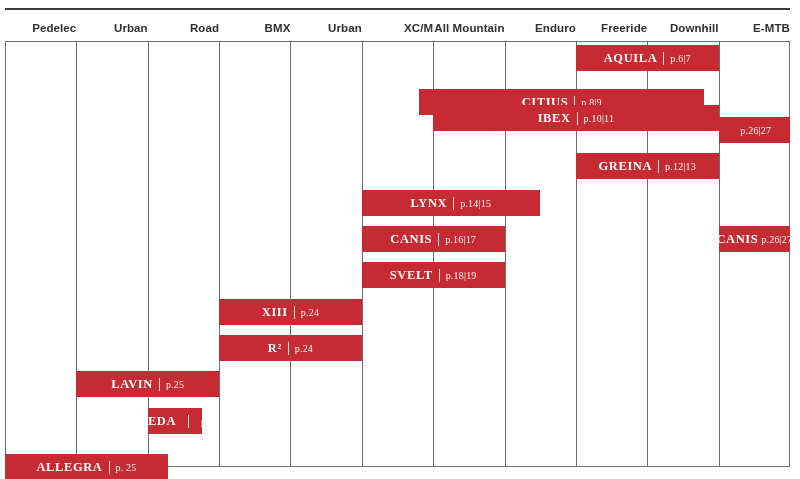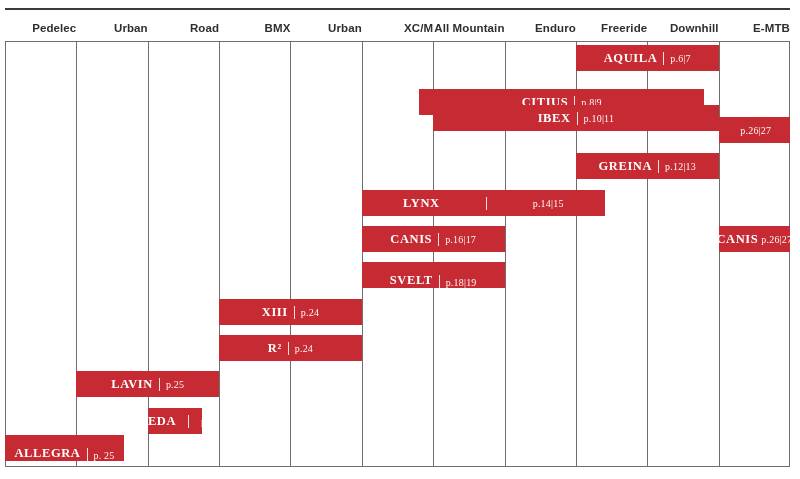--- a/index.html
+++ b/index.html
@@ -167,35 +167,35 @@
         <span class="page">p.10|11</span>
       </div>
       <div class="bar no-sep" style="left: 713.636px; width: 71.3636px; top: 76px;">
         <span class="page">p.26|27</span>
       </div>
       <div class="bar" style="left: 570.909px; width: 142.727px; top: 112px;">
         <span class="model">GREINA</span>
         <span class="sep"></span>
         <span class="page">p.12|13</span>
       </div>
-      <div class="bar" style="left: 356.818px; width: 243px; top: 149px; gap: 40px;">
+      <div class="bar" style="left: 356.818px; width: 178px; top: 149px;">
         <span class="model">LYNX</span>
         <span class="sep"></span>
         <span class="page">p.14|15</span>
       </div>
       <div class="bar" style="left: 356.818px; width: 142.727px; top: 185px;">
         <span class="model">CANIS</span>
         <span class="sep"></span>
         <span class="page">p.16|17</span>
       </div>
       <div class="bar no-sep" style="left: 713.636px; width: 71.3636px; top: 185px;">
         <span class="model">CANIS</span>
         <span class="page">p.26|27</span>
       </div>
-      <div class="bar" style="left: 356.818px; width: 142.727px; top: 221px; align-items: flex-end;">
+      <div class="bar" style="left: 356.818px; width: 142.727px; top: 221px;">
         <span class="model">SVELT</span>
         <span class="sep"></span>
         <span class="page">p.18|19</span>
       </div>
       <div class="bar" style="left: 214.091px; width: 142.727px; top: 258px;">
         <span class="model">XIII</span>
         <span class="sep"></span>
         <span class="page">p.24</span>
       </div>
       <div class="bar" style="left: 214.091px; width: 142.727px; top: 294px;">
@@ -206,20 +206,20 @@
       <div class="bar" style="left: 71.3636px; width: 142.727px; top: 330px;">
         <span class="model">LAVIN</span>
         <span class="sep"></span>
         <span class="page">p.25</span>
       </div>
       <div class="bar" style="left: 142.727px; width: 54px; top: 367px; gap: 6px;">
         <span class="model">PREDA</span>
         <span class="sep"></span>
         <span class="page">p.25</span>
       </div>
-      <div class="bar" style="left: 0px; width: 119px; top: 394px; align-items: flex-end;">
+      <div class="bar" style="left: 0px; width: 163px; top: 413px;">
         <span class="model">ALLEGRA</span>
         <span class="sep"></span>
         <span class="page">p. 25</span>
       </div>
     </div>
 
 </div>
 
 </body></html>

